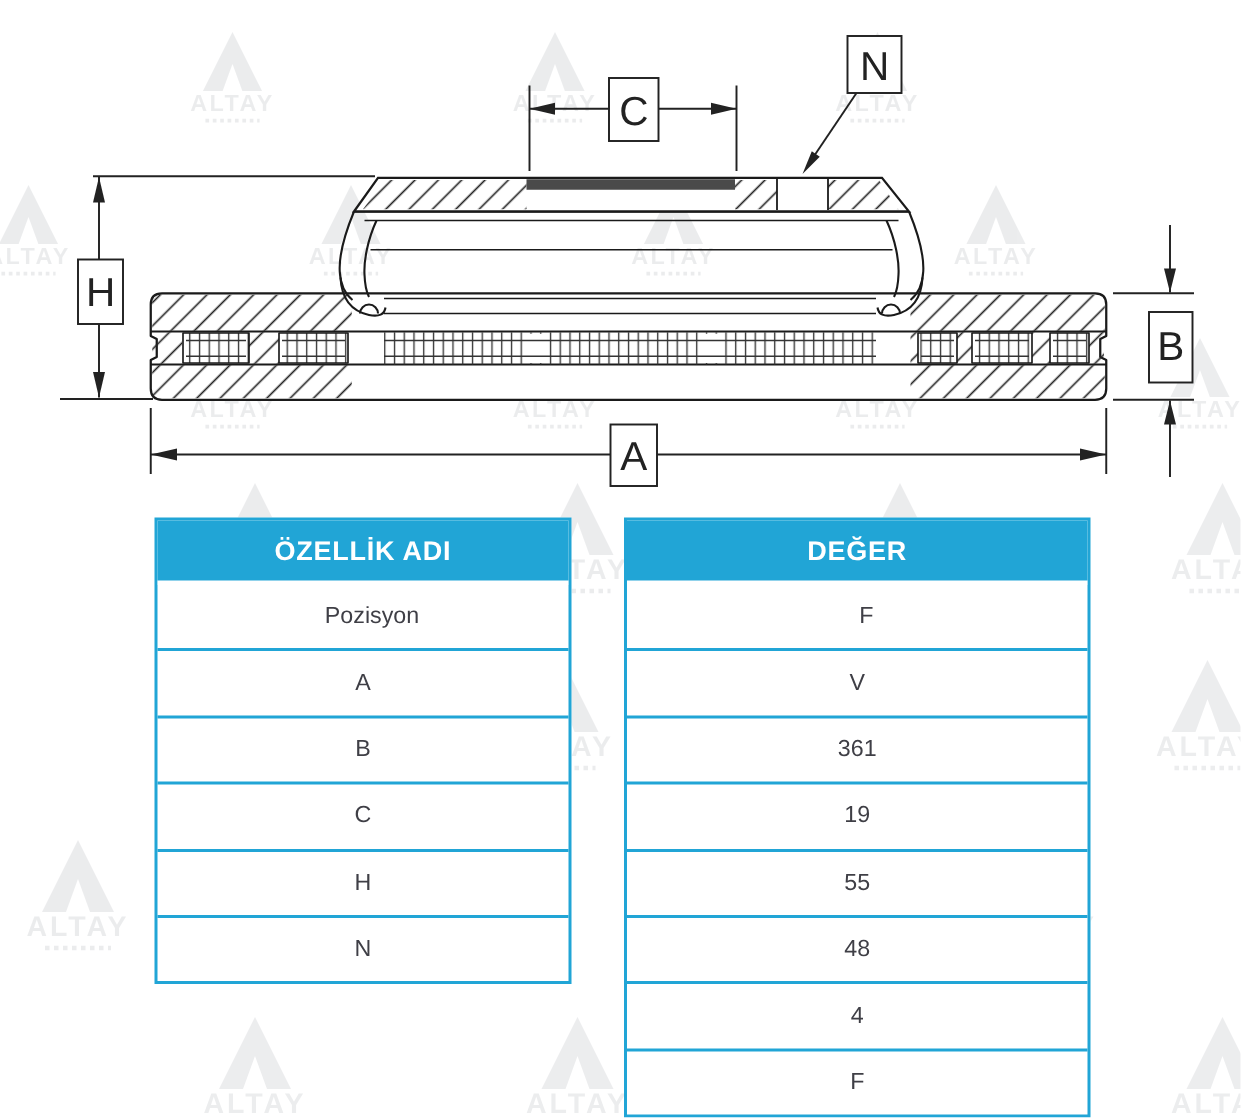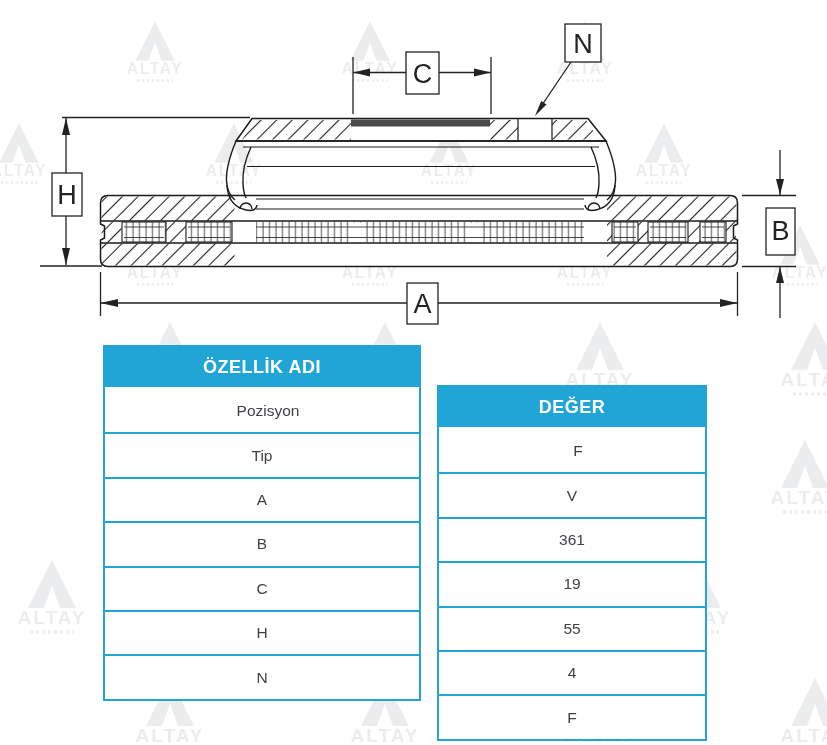--- a/index.html
+++ b/index.html
@@ -13,22 +13,22 @@
   .wm{position:absolute;opacity:0.16;}
   
   #diagram{position:absolute;left:0;top:0;z-index:1;}
   
   .spec-col{
     position:absolute;top:345px;z-index:2;
     border:2px solid var(--accent);
     background:#ffffff;
     box-sizing:border-box;
   }
-  #col-names{left:103px;width:318px;}
-  #col-values{left:437px;width:270px;margin-top:40px;}
+  #col-names{left:103px;width:278px;}
+  #col-values{left:416px;width:311px;}
   .col-header{
     height:40px;background:var(--accent);
     border-bottom:3px solid #ffffff;
     display:flex;align-items:center;justify-content:center;
     color:#ffffff;font-weight:bold;font-size:18px;letter-spacing:0.5px;
   }
   .cell{
     height:42.4px;border-top:2px solid var(--accent);
     display:flex;align-items:center;justify-content:center;
     font-size:15.5px;color:#3f3f46;background:transparent;
@@ -267,32 +267,32 @@
     <polygon points="737.5,303 720,299 720,307" fill="#222" stroke="none"></polygon>
     <rect x="407" y="283" width="31" height="41" fill="#ffffff"></rect>
     <text class="dimletter" x="422.5" y="313" text-anchor="middle" stroke="none" fill="#222">A</text>
   </g>
 </svg>
 
 <div class="spec-col" id="col-names">
   <div class="col-header">ÖZELLİK ADI</div>
   <div class="cells">
       <div class="cell">Pozisyon</div>
-      <div class="cell">Tip</div>
       <div class="cell">A</div>
       <div class="cell">B</div>
       <div class="cell">C</div>
       <div class="cell">H</div>
       <div class="cell">N</div>
     </div>
 </div>
 <div class="spec-col" id="col-values">
   <div class="col-header">DEĞER</div>
   <div class="cells">
       <div class="cell">F</div>
       <div class="cell">V</div>
       <div class="cell">361</div>
       <div class="cell">19</div>
       <div class="cell">55</div>
+      <div class="cell">48</div>
       <div class="cell">4</div>
       <div class="cell">F</div>
     </div>
 </div>
 
 </body></html>

